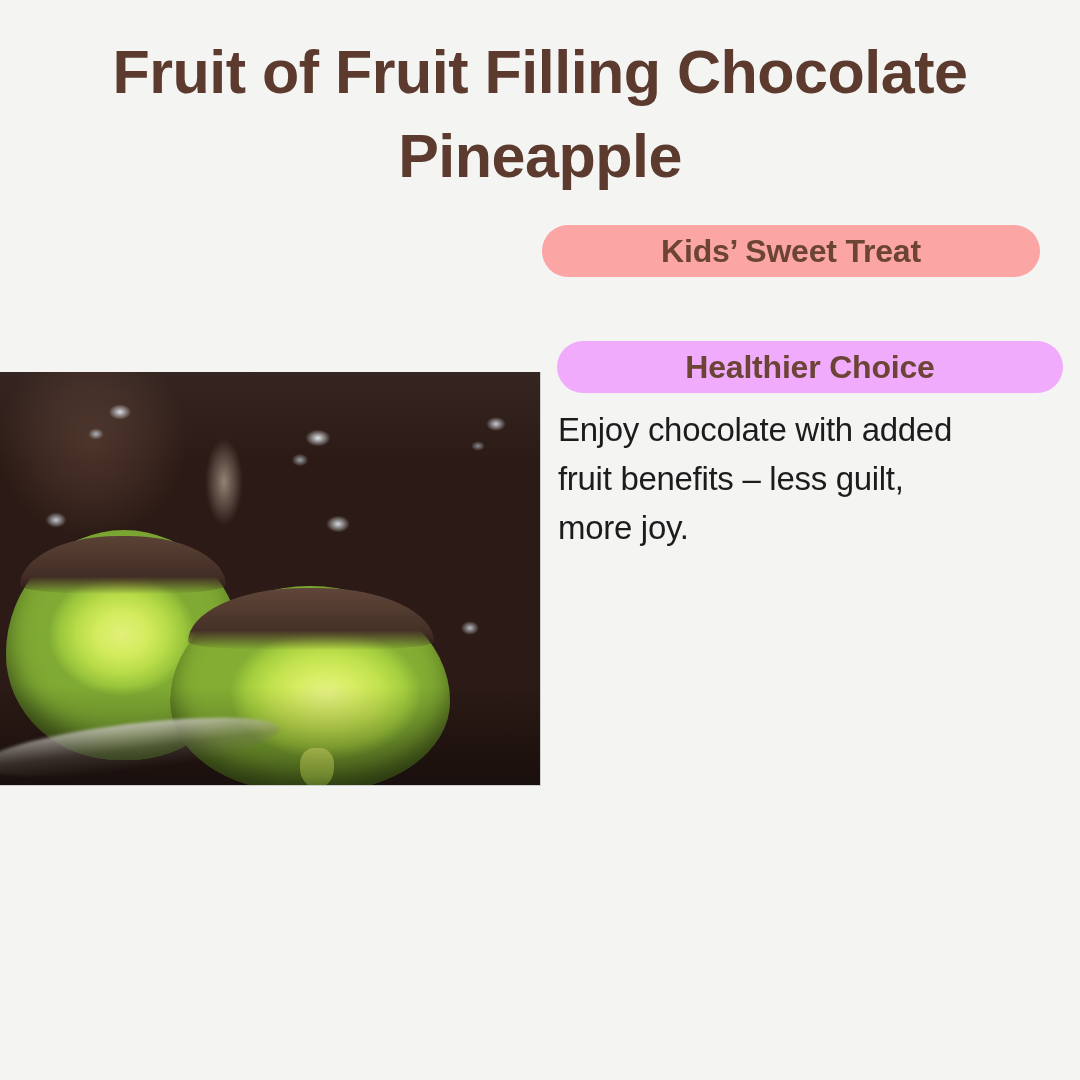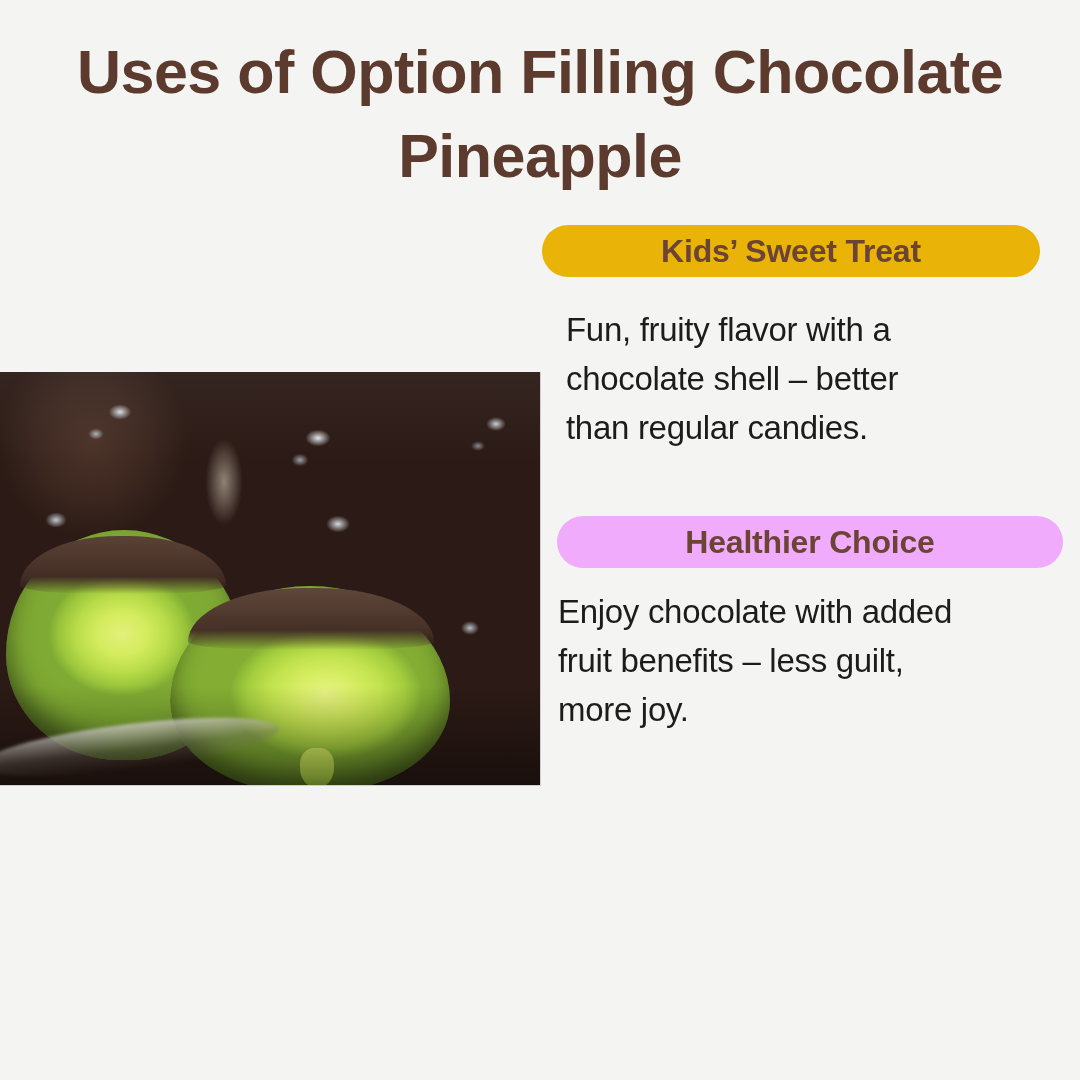--- a/index.html
+++ b/index.html
@@ -161,61 +161,58 @@
     border-radius: 999px;
     text-align: center;
     font-family: "Liberation Sans", sans-serif;
     font-weight: bold;
     font-size: 32px;
     line-height: 52px;
     height: 52px;
     color: #6b4436;
     letter-spacing: -0.2px;
   }
-  .badge-1 { width: 498px; margin-left: 2px;  background: #eab308; }
+  .badge-1 { width: 498px; margin-left: 2px;  background: #fca5a5; }
   .badge-2 { width: 500px; margin-left: 5px;  background: #f8c9a0; }
   .badge-3 { width: 506px; margin-left: 17px; background: #f0abfc; }
 
   .body-text {
     font-family: "Liberation Sans", sans-serif;
     font-size: 33px;
     line-height: 49px;
     color: #1c1c1c;
     letter-spacing: -0.3px;
     white-space: pre-line;
   }
   .body-1 { margin: 28px 0 0 26px; }
   .body-2 { margin: 28px 0 0 24px; }
-  .body-3 { margin: 19px 0 0 18px; }
+  .body-3 { margin: 12px 0 0 18px; }
 
   .gap-1 { height: 33px; }
   .gap-2 { height: 31px; }
 </style>
 </head>
 <body>
 
-<div class="title">Uses of Option Filling Chocolate
+<div class="title">Fruit of Fruit Filling Chocolate
 Pineapple</div>
 
 <div class="photo">
   <div class="photo-canvas"></div>
   <div class="truffle-cut-left"></div>
   <div class="truffle-cut-front"></div>
   <div class="filling-drip"></div>
   <div class="tray-rim"></div>
   <div class="photo-soften"></div>
 </div>
 
 <div class="content">
 
   <div class="point">
     <div class="badge badge-1">Kids’ Sweet Treat</div>
-    <div class="body-text body-1">Fun, fruity flavor with a
-chocolate shell – better
-than regular candies.</div>
   </div>
 
   <div class="gap-1"></div>
 
 
   <div class="gap-2"></div>
 
   <div class="point">
     <div class="badge badge-3">Healthier Choice</div>
     <div class="body-text body-3">Enjoy chocolate with added

